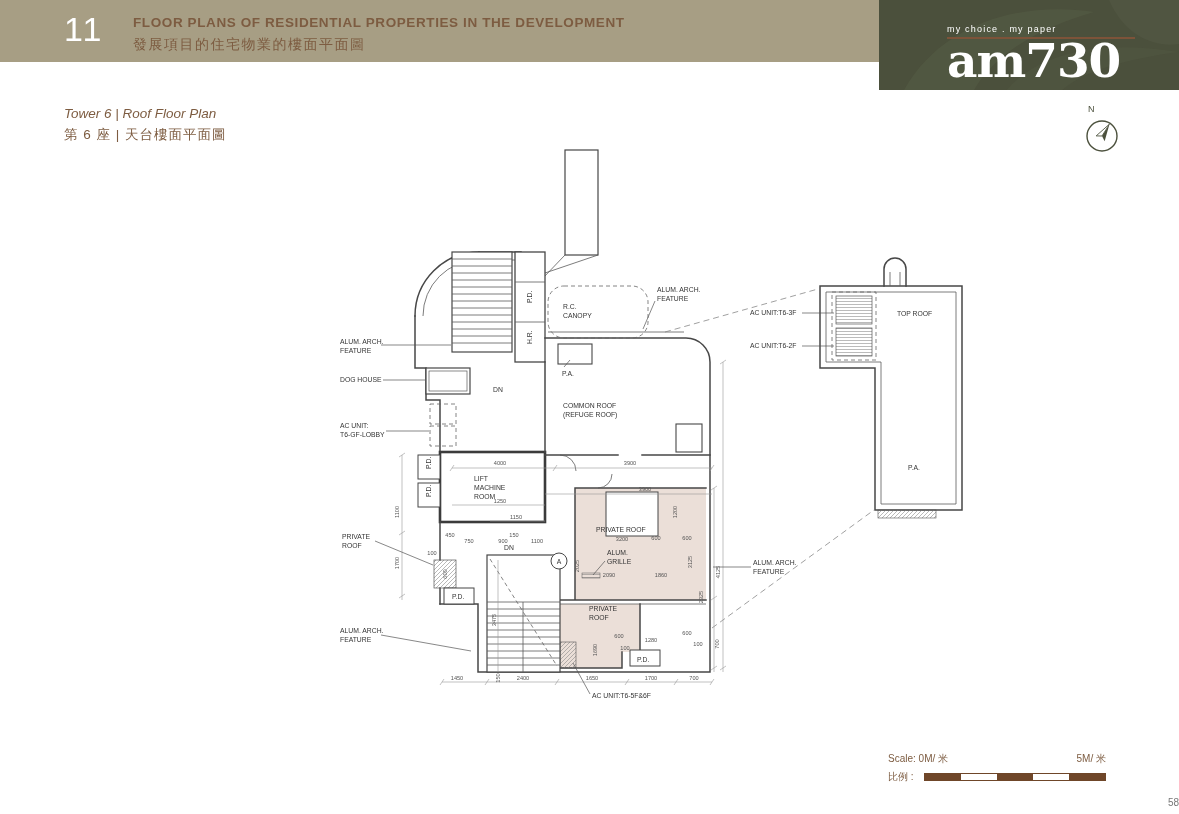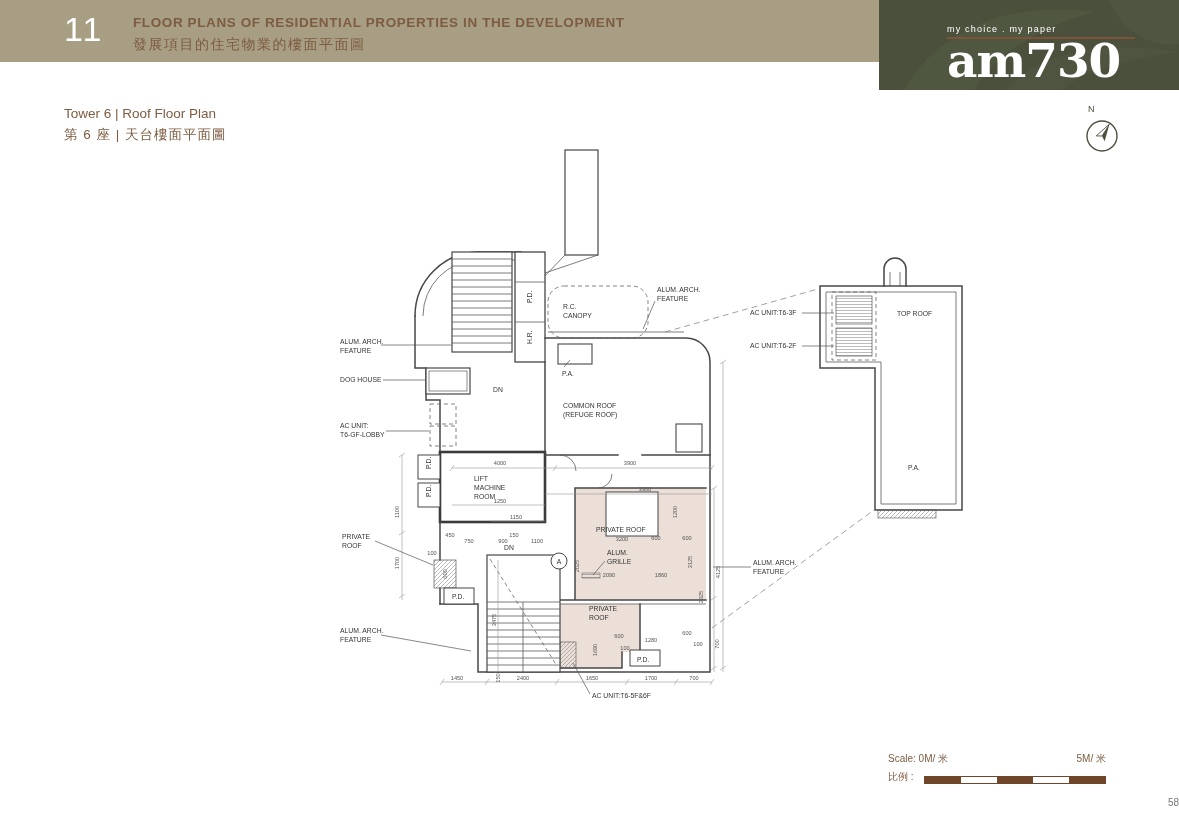--- a/index.html
+++ b/index.html
@@ -23,42 +23,42 @@
                   border-bottom:2px solid #7d5339; width:188px; }
   .logo-brand { color:#fff; font-family:"DejaVu Serif", serif; 
                 font-weight:700; font-size:47px; line-height:.95; letter-spacing:-1px; }
 
   
   .compass { position:absolute; left:1080px; top:106px; width:48px; height:52px; }
   .compass-n { position:absolute; left:8px; top:-2px; color:#4b503c; font-size:9px; }
   .compass svg { position:absolute; left:0; top:6px; }
 
   
-  .subtitle-en { position:absolute; left:64px; top:106px; font-size:13.5px; color:#7d5c41; }
+  .subtitle-en { position:absolute; left:64px; top:106px; font-size:13.5px; color:#7d5c41;font-style:italic; }
   .subtitle-zh { position:absolute; left:64px; top:126px; font-size:13.5px; color:#7d5c41;
                  letter-spacing:1px; }
 
   
   .plan-svg { position:absolute; left:0; top:0; width:1179px; height:814px; }
   .lbl  { font-family:"Liberation Sans", sans-serif; font-size:6.8px; fill:#333; }
   .lblc { text-anchor:middle; }
   .dim  { font-family:"Liberation Sans", sans-serif; font-size:5.6px; fill:#555; text-anchor:middle; }
   .wall     { stroke:#474747; stroke-width:1.5; fill:none; stroke-linecap:square; }
   .wallthin { stroke:#5a5a5a; stroke-width:.8;  fill:none; }
   .dash     { stroke:#666; stroke-width:.8; fill:none; stroke-dasharray:4 3; }
   .proj     { stroke:#888; stroke-width:.8; fill:none; stroke-dasharray:6 4; }
   .dimline  { stroke:#999; stroke-width:.6; fill:none; }
   .leader   { stroke:#555; stroke-width:.7; fill:none; }
   .shade    { fill:#ebdfd8; stroke:none; }
   .white    { fill:#ffffff; }
 
   
   .scalebar { position:absolute; left:888px; top:752px; width:218px; font-size:10px; color:#7d5c41; }
   .scale-row1 { display:flex; justify-content:space-between; margin-bottom:4px;gap:16px; }
-  .scale-row2 { display:flex; align-items:flex-end; gap:10px; }
+  .scale-row2 { display:flex; align-items:center; gap:10px; }
   .bar { display:flex; height:6px; border:1px solid #6f4629; flex:1; }
   .bar i { flex:1; }
   .bar i:nth-child(odd)  { background:#6f4629; }
   .bar i:nth-child(even) { background:#ffffff; }
 
   .page-number { position:absolute; left:0; right:0; bottom:6px; text-align:right;
                  font-size:10px; color:#777; }
 </style>
 </head>
 <body>

